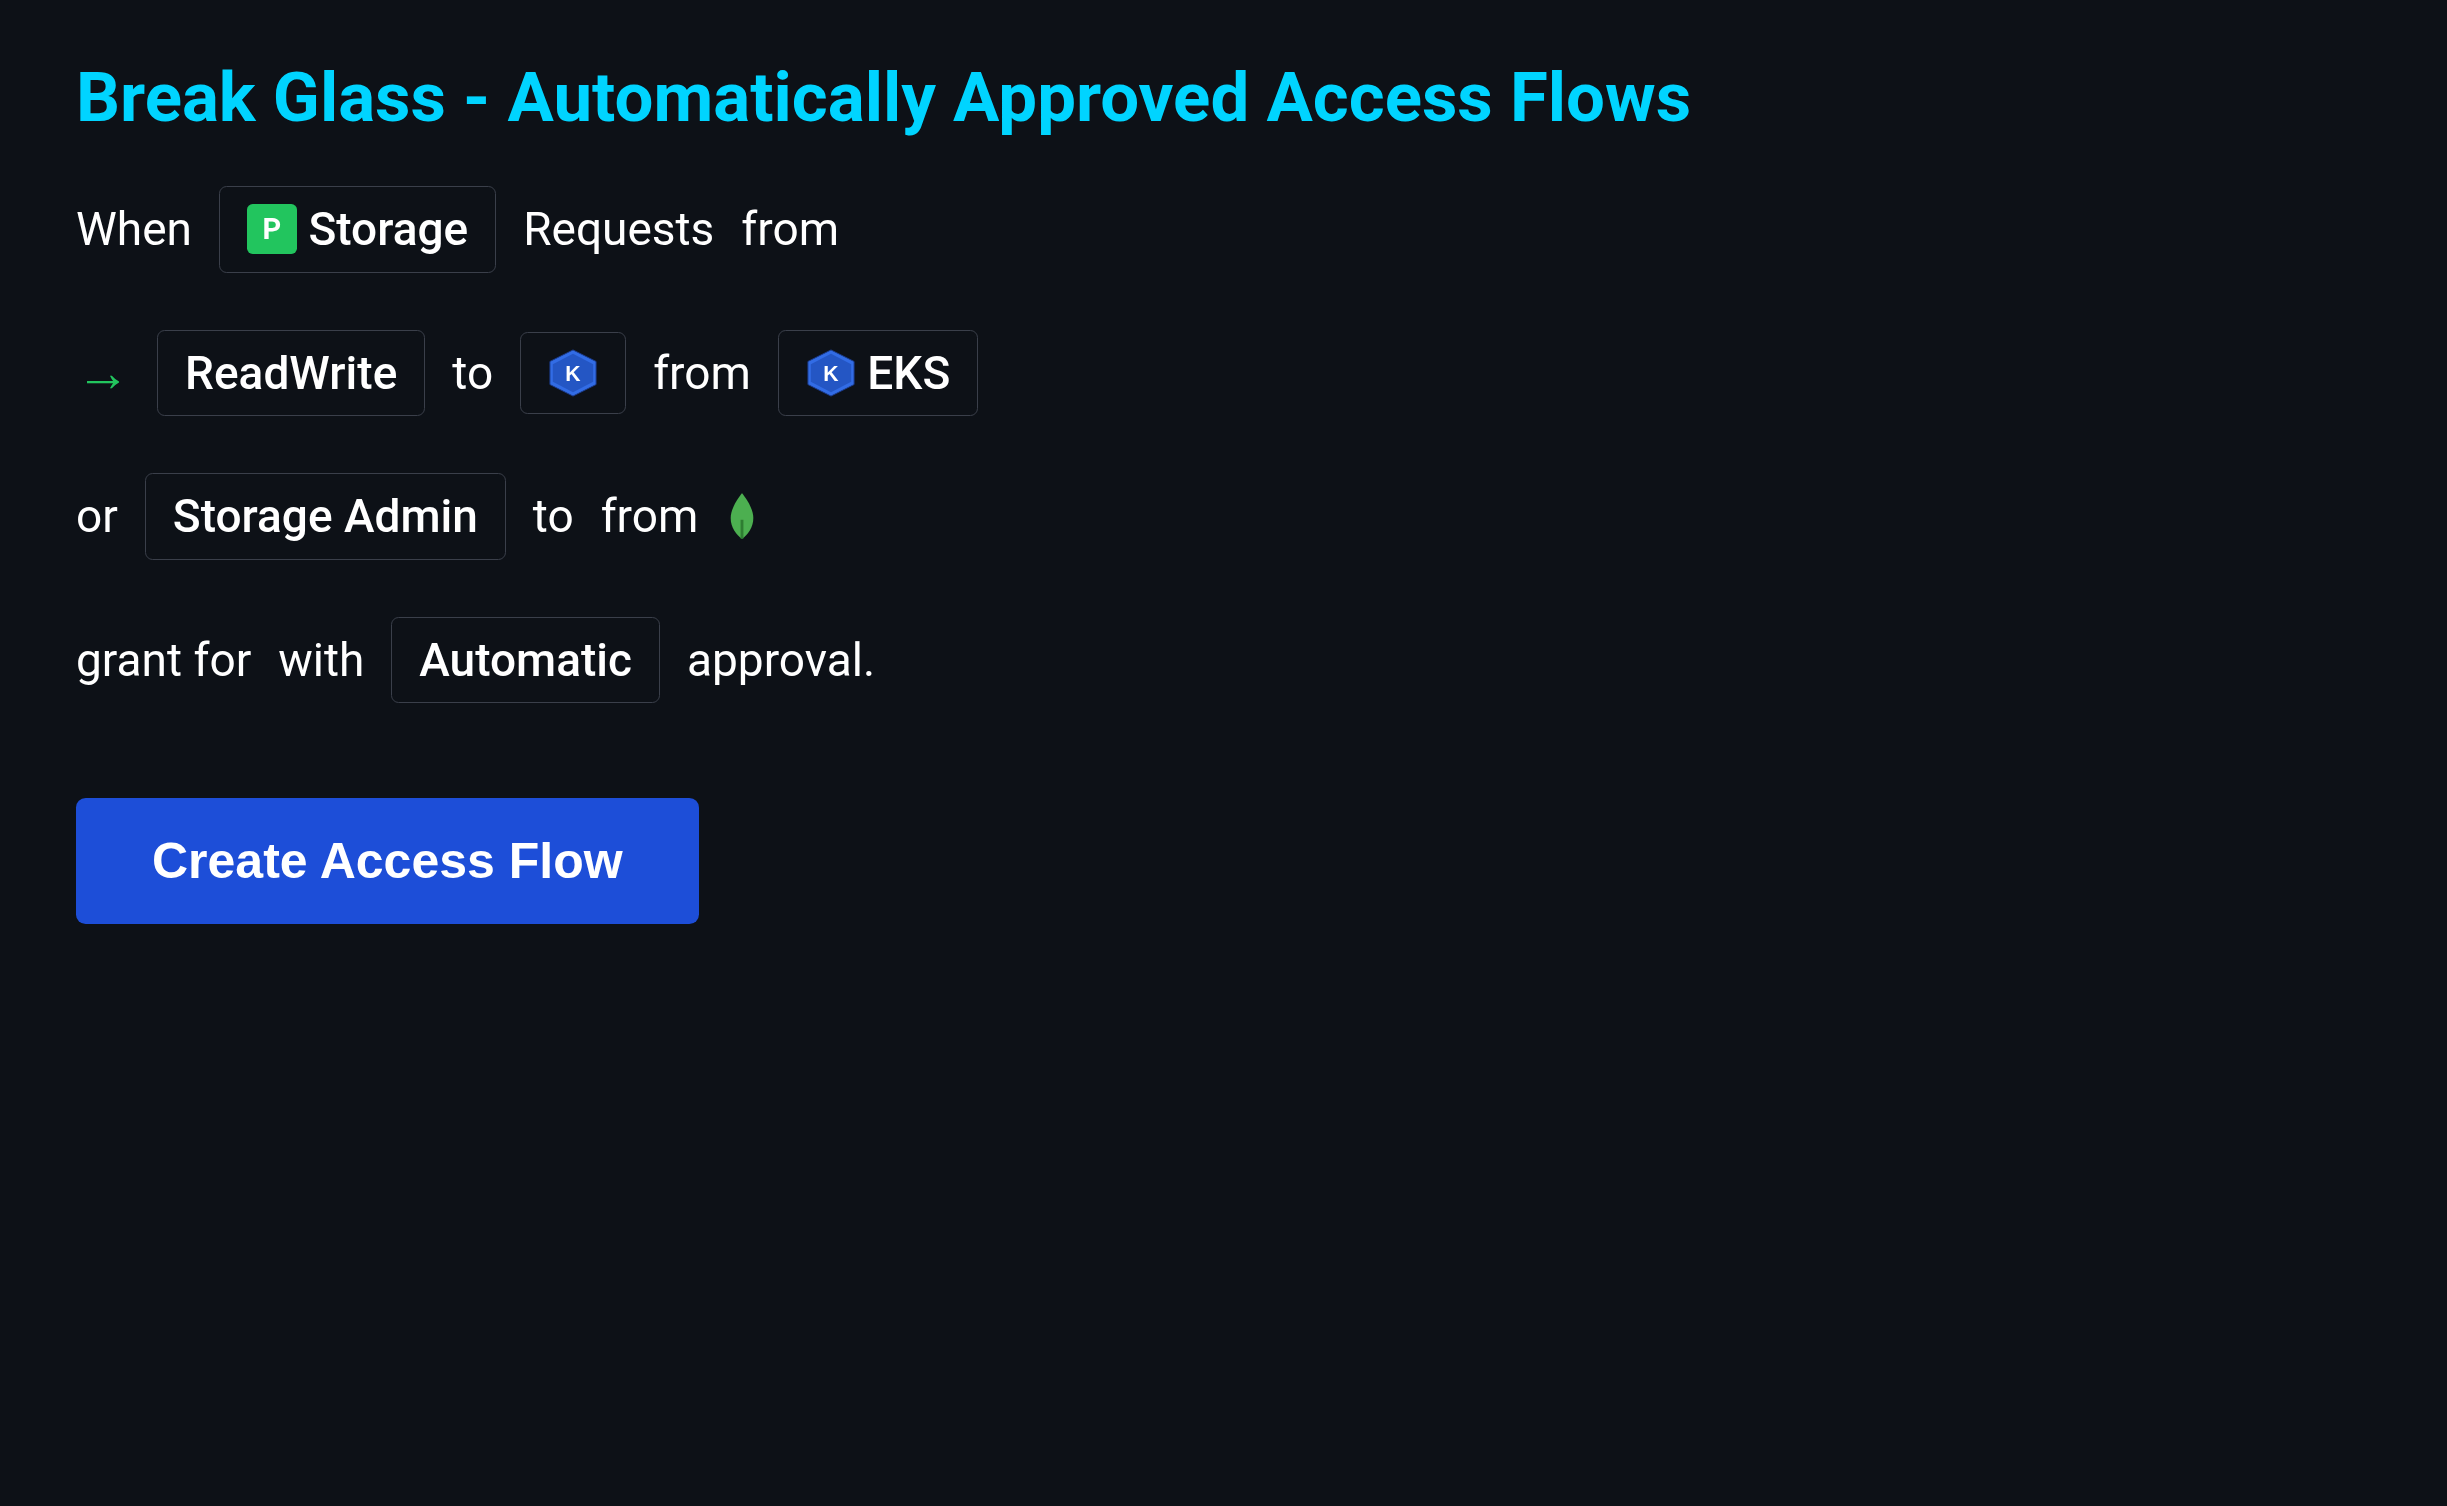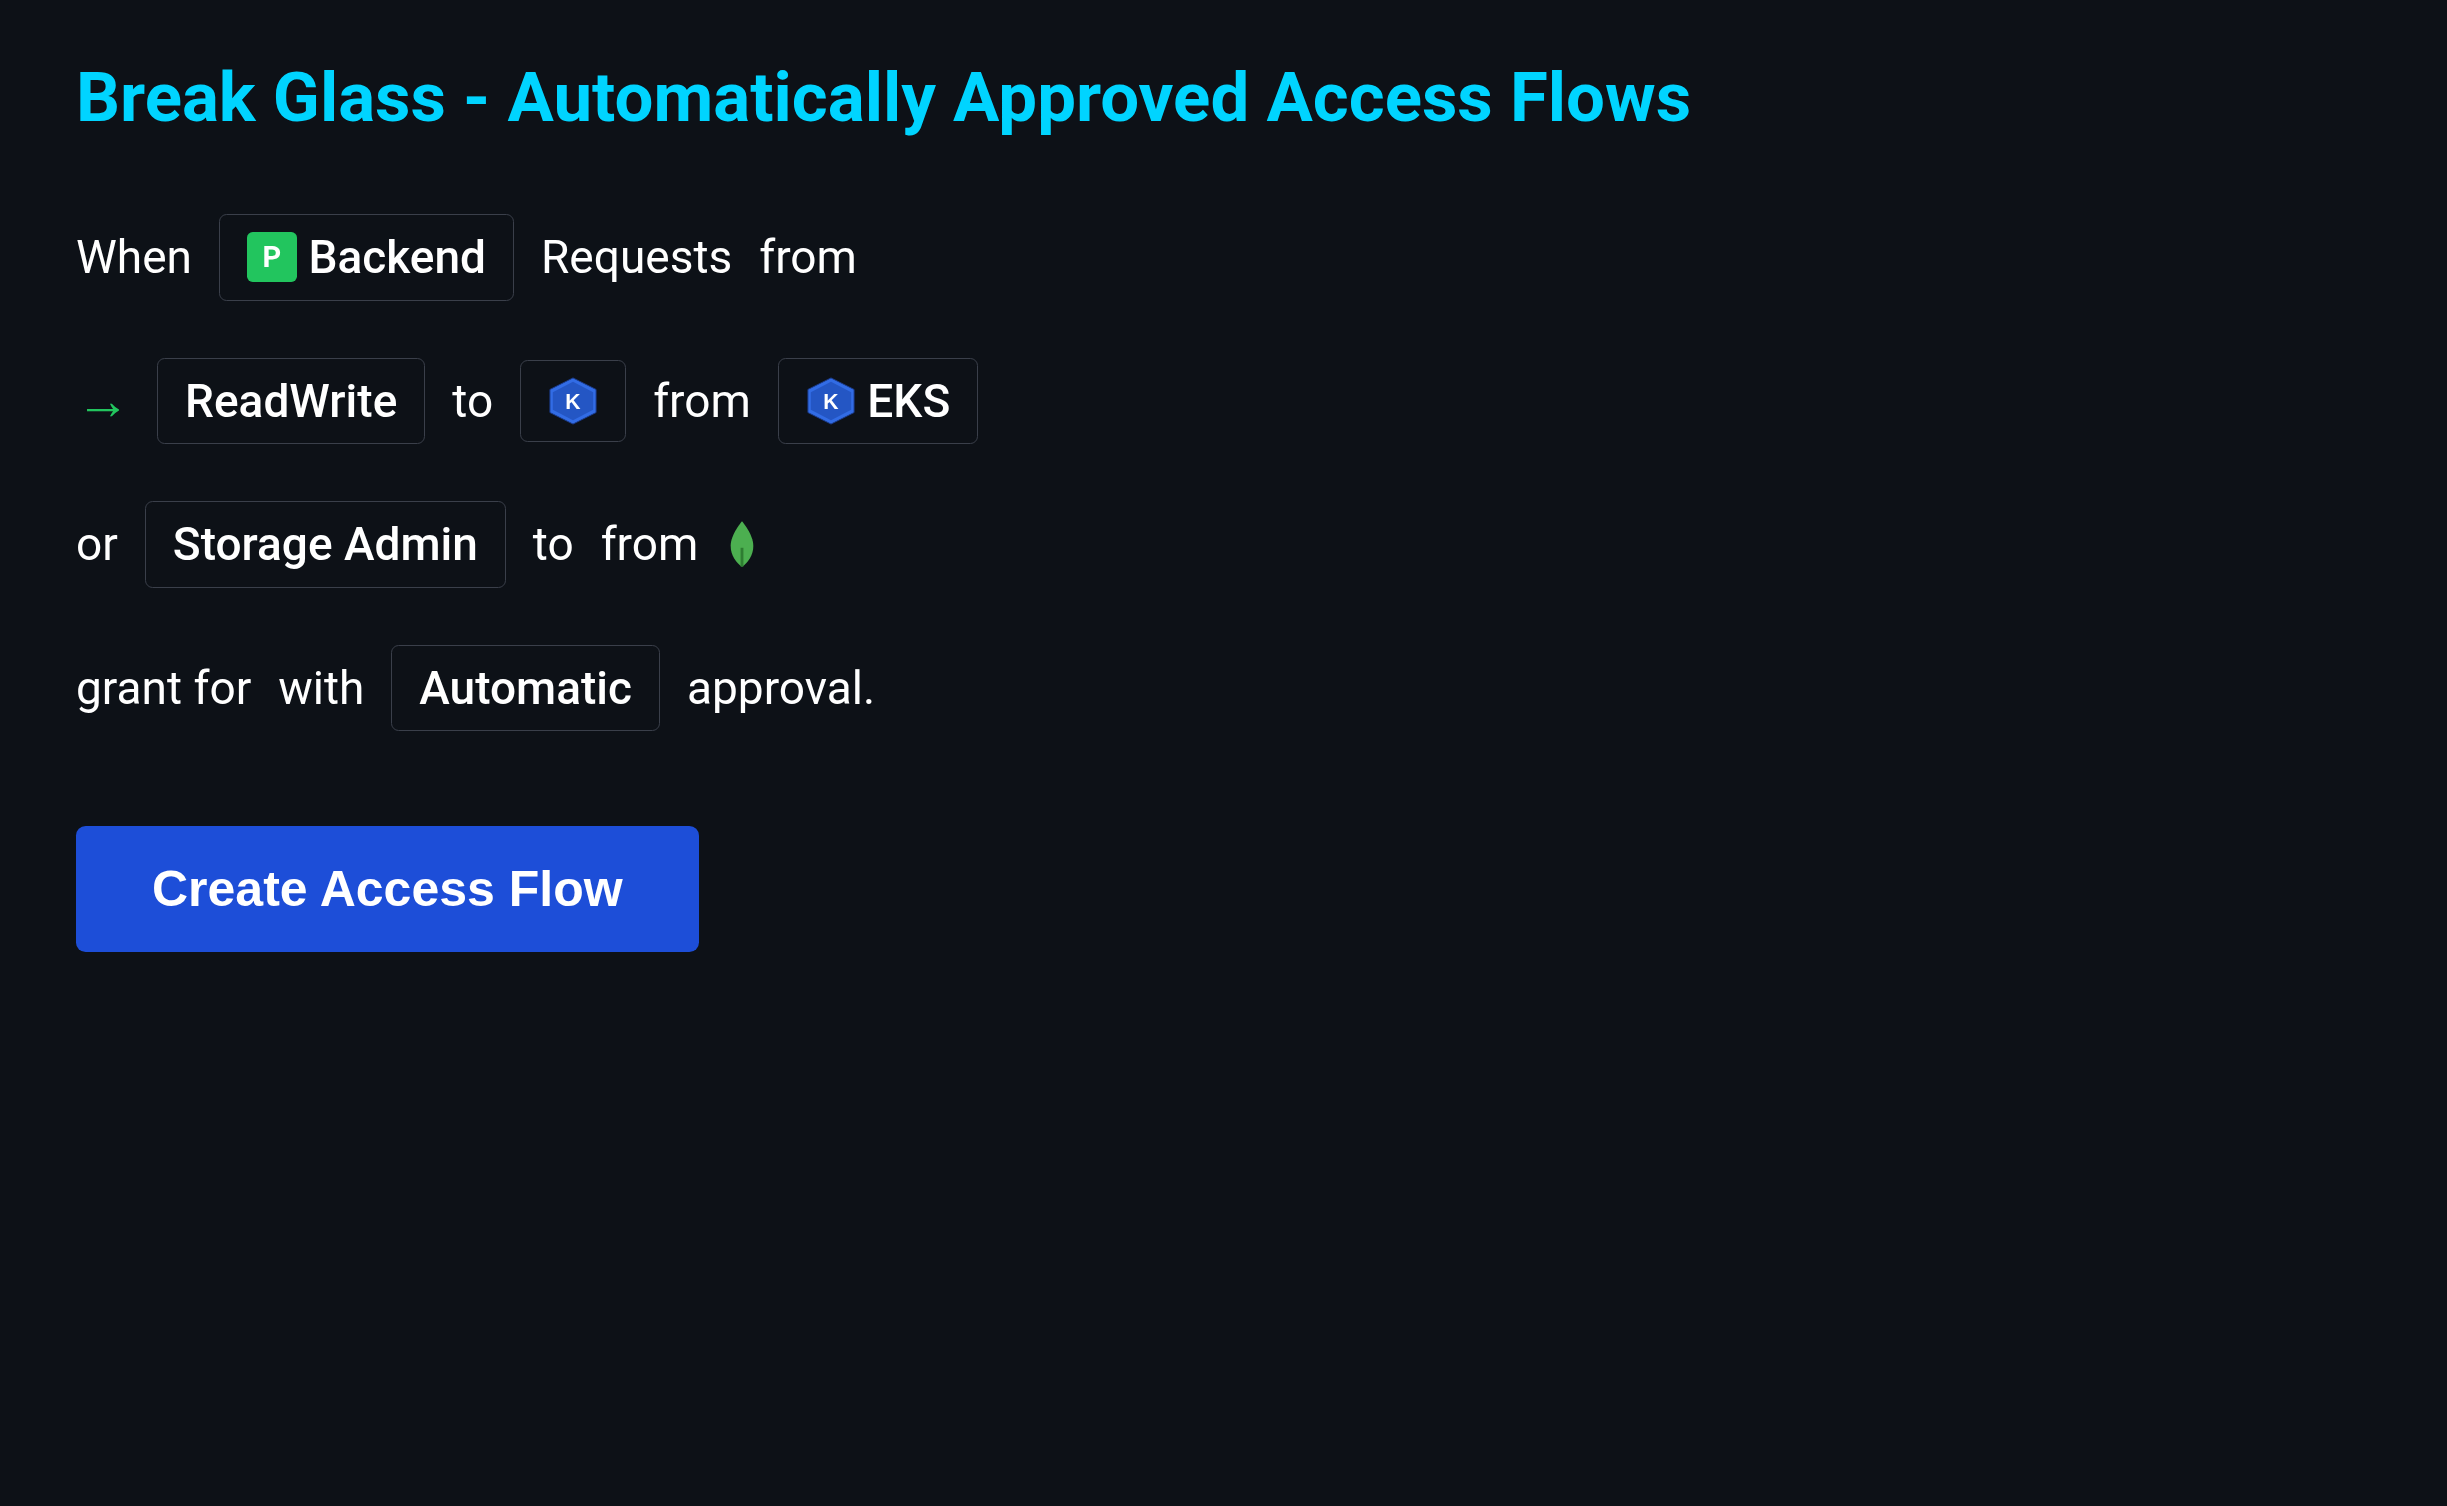--- a/index.html
+++ b/index.html
@@ -15,21 +15,21 @@
       width: 2447px;
       min-height: 1506px;
       padding: 57px 76px;
       overflow-x: hidden;
     }
 
     .page-title {
       font-size: 69px;
       font-weight: 700;
       color: #00d4ff;
-      margin-bottom: 76px;
+      margin-bottom: 48px;
       white-space: nowrap;
     }
 
     .sentence-row {
       display: flex;
       align-items: center;
       gap: 27px;
       margin-bottom: 57px;
       flex-wrap: wrap;
     }
@@ -113,21 +113,21 @@
 
 
 <h1 class="page-title">Break Glass - Automatically Approved Access Flows</h1>
 
 
 <div class="sentence-row">
   <span class="sentence-word">When</span>
 
   <div class="token-box">
     <span class="p-badge">P</span>
-    <span>Backend</span>
+    <span>Storage</span>
   </div>
 
   <span class="sentence-word">Requests</span>
 
   <span class="sentence-word">from</span>
 </div>
 
 
 <div class="sentence-row">
   <span class="arrow-icon">→</span>

